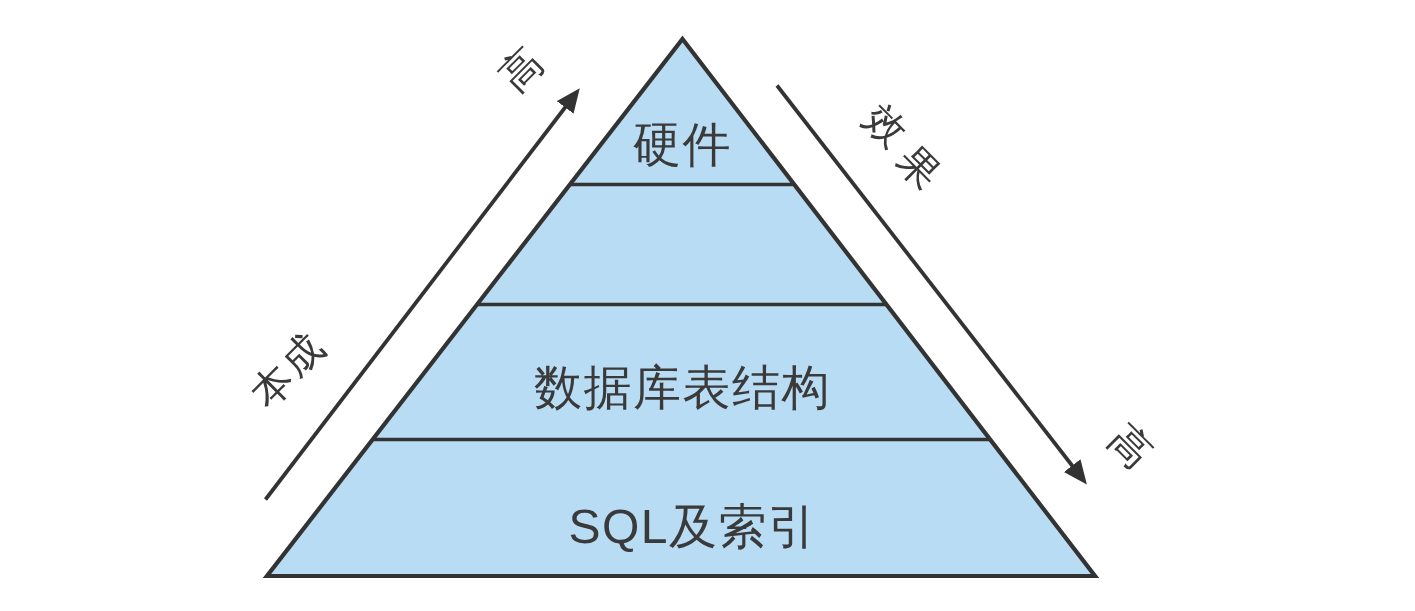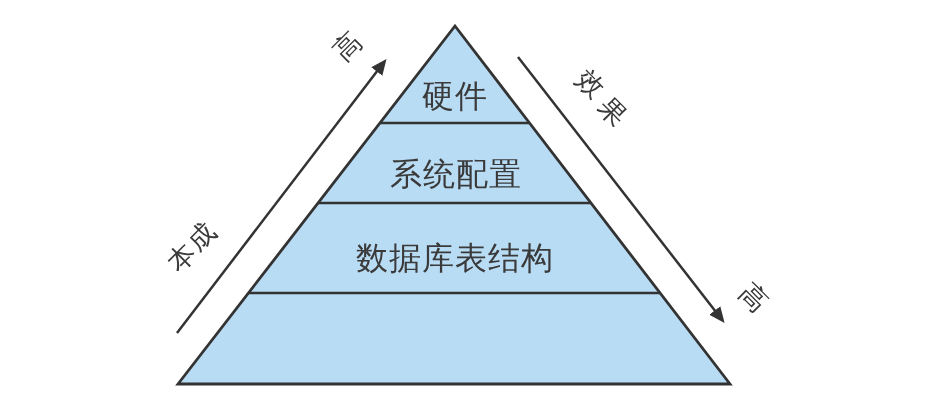--- a/index.html
+++ b/index.html
@@ -57,24 +57,24 @@
     <line x1="318" y1="203" x2="591" y2="203" stroke="#333333" stroke-width="2.4"></line>
     <line x1="248" y1="293" x2="660" y2="293" stroke="#333333" stroke-width="2.4"></line>
 
     <line x1="177" y1="333" x2="378" y2="70" stroke="#333333" stroke-width="2.5" marker-end="url(#arrowhead)"></line>
 
     <line x1="518" y1="57" x2="716" y2="312" stroke="#333333" stroke-width="2.5" marker-end="url(#arrowhead)"></line>
   </svg>
 
   <div class="lvl-label" style="left:455px; top:96px;">硬件</div>
 
-  <div class="lvl-label" style="left:456px; top:174px;">系统配置</div>
 
   <div class="lvl-label" style="left:455px; top:258px;">数据库表结构</div>
 
+  <div class="lvl-label" style="left:462px; top:351px;">SQL及索引</div>
 
   <span class="side-char rot-ccw" style="left:348px; top:47px;">高</span>
 
   <span class="side-char rot-ccw" style="left:202px; top:237px;">成</span>
 
   <span class="side-char rot-ccw" style="left:182px; top:258px;">本</span>
 
   <span class="side-char rot-cw" style="left:590px; top:84px;">效</span>
 
   <span class="side-char rot-cw" style="left:612px; top:112px;">果</span>

